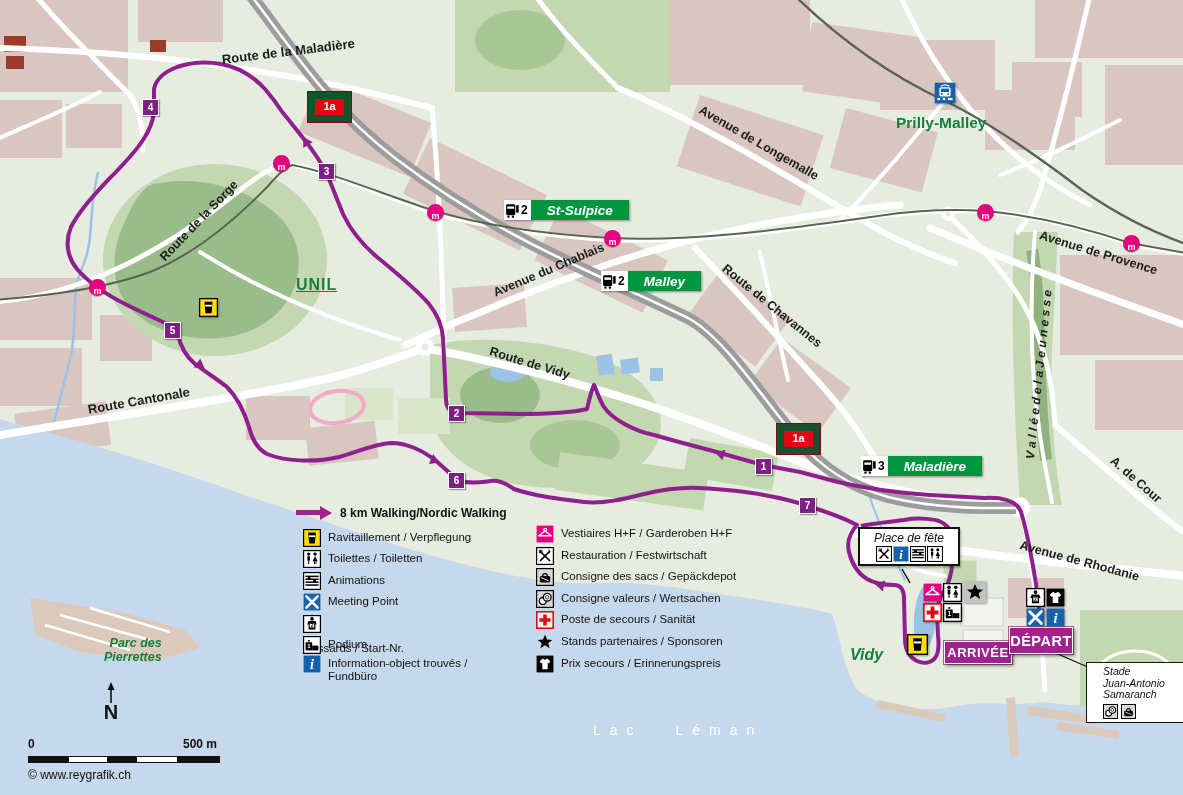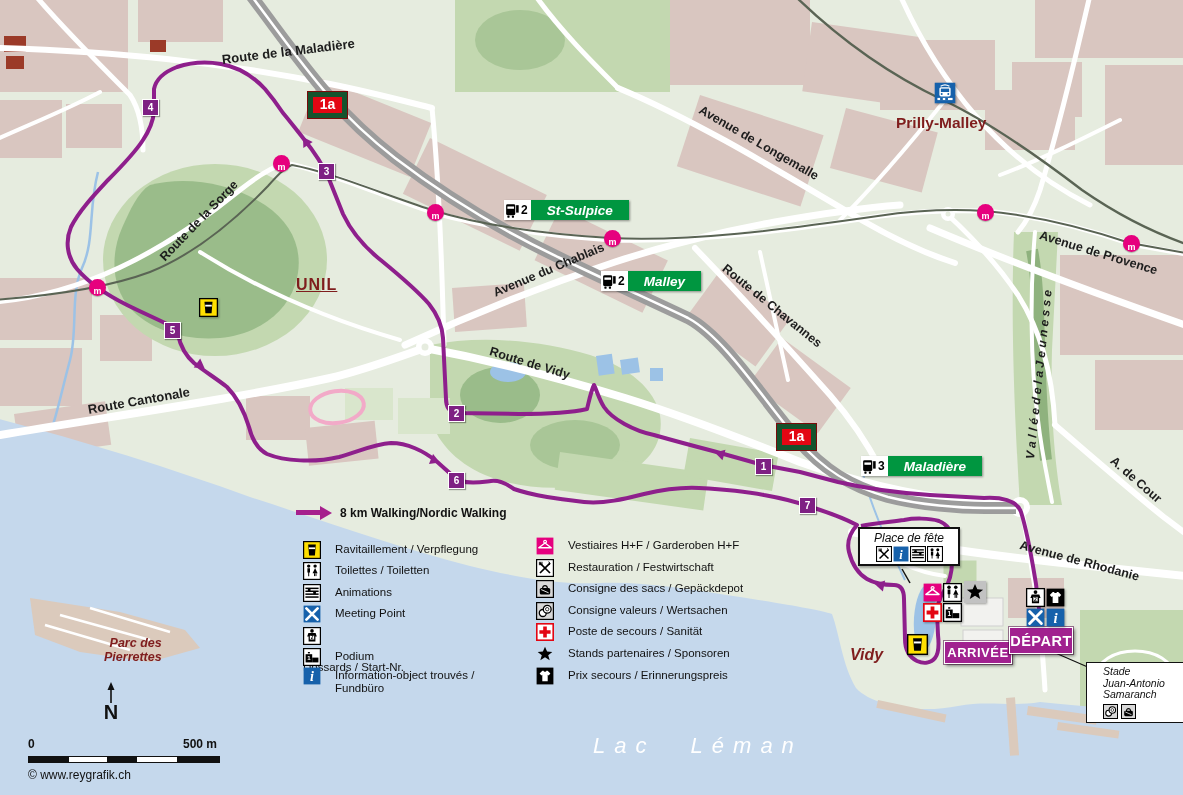--- a/index.html
+++ b/index.html
@@ -2,62 +2,62 @@
 <html><head>
 <meta charset="utf-8">
 <style>
   html,body{margin:0;padding:0;background:#888;}
   #map{position:relative;width:1183px;height:795px;overflow:hidden;background:#e6ecdf;
        font-family:"Liberation Sans",sans-serif;}
   #geo{position:absolute;left:0;top:0;}
   .abs{position:absolute;}
   .street{position:absolute;transform-origin:0 50%;white-space:nowrap;color:#1d1d1d;
           font-weight:bold;}
-  .place{position:absolute;white-space:pre-line;color:#7f1d1d;}
+  .place{position:absolute;white-space:pre-line;color:#15803d;}
   .km{position:absolute;width:15px;height:15px;background:#7e2083;border:1px solid #fff;
       color:#fff;font-size:10px;font-weight:bold;line-height:15px;text-align:center;
       box-shadow:1px 1px 1px rgba(0,0,0,.35);}
   .mst{position:absolute;width:17px;height:17px;border-radius:50%;background:#e6007e;
        color:#fff;font-size:9px;font-weight:bold;display:flex;align-items:flex-end;
        justify-content:center;line-height:10px;box-shadow:0 1px 1px rgba(0,0,0,.25);}
-  .b1a{position:absolute;width:29px;height:16px;background:#e30613;border:5px solid #14532d;
-       outline:1px solid #7a0a0a;color:#fff;font-size:14px;font-weight:bold;line-height:15px;
+  .b1a{position:absolute;width:29px;height:16px;background:#e30613;border:7px solid #14532d;
+       outline:1px solid #7a0a0a;color:#fff;font-size:11px;font-weight:bold;line-height:15px;
        text-align:center;}
   .tstop{position:absolute;display:flex;height:20px;filter:drop-shadow(1px 1.5px 1px rgba(0,0,0,.4));}
   .tstop .ibox{background:#fff;display:flex;align-items:center;padding:0 3px 0 1px;gap:1px;}
   .tstop .ibox b{font-size:12px;color:#000;}
   .tstop .gbox{background:#009640;color:#fff;font-style:italic;font-weight:bold;font-size:13.5px;
        padding:0 16px;display:flex;align-items:center;white-space:nowrap;}
   .banner{position:absolute;background:#a1218f;color:#fff;font-weight:bold;text-align:center;
        border:1px solid #fff;box-shadow:2px 2px 3px rgba(0,0,0,.45),0 0 0 1px rgba(80,10,70,.55);
        display:flex;align-items:center;justify-content:center;letter-spacing:.5px;}
   .fbox{position:absolute;background:#fff;border:2px solid #111;display:flex;flex-direction:column;
        align-items:center;padding:2px 3px;box-shadow:1px 2px 2px rgba(0,0,0,.3);}
   .fbox .flabel{font-style:italic;font-size:12px;color:#111;line-height:14px;}
   .fbox .frow{display:flex;gap:1px;margin-top:1px;}
   .sbox{position:absolute;background:#fff;border:1.5px solid #111;font-style:italic;font-size:10.5px;
        line-height:11.5px;color:#111;padding:3px 16px;}
   .sbox .srow{display:flex;gap:3px;margin-top:3px;}
   .cluster{position:absolute;display:grid;grid-template-columns:repeat(2,19px);gap:1px;
        filter:drop-shadow(1px 1.5px 1px rgba(0,0,0,.35));}
   .icell{width:19px;height:19px;display:flex;}
   .single{position:absolute;filter:drop-shadow(1px 1.5px 1px rgba(0,0,0,.35));display:flex;}
-  .lgrow{position:absolute;display:flex;align-items:flex-start;gap:14px;margin-top:12px;}
+  .lgrow{position:absolute;display:flex;align-items:flex-start;gap:7px;}
   .lgrow .lglabel{font-size:11.5px;color:#111;line-height:12.5px;white-space:pre-line;padding-top:2px;}
   .lg-arrow-bar{position:absolute;left:0;top:4px;width:24px;height:5px;background:#a6208d;}
   .lg-arrow-tri{position:absolute;left:24px;top:0;width:0;height:0;border-left:12px solid #a6208d;
        border-top:7px solid transparent;border-bottom:7px solid transparent;}
   #scalebar{position:absolute;left:28px;top:756px;width:190px;height:5px;border:1px solid #111;
        display:flex;}
   #scalebar span{height:100%;}
   .scltxt{position:absolute;font-size:12px;font-weight:bold;color:#111;}
   #northwrap{position:absolute;left:96px;top:682px;width:30px;text-align:center;color:#111;}
   #northwrap .nletter{font-size:20px;font-weight:800;line-height:16px;}
-  .lake-label{position:absolute;color:#fff;font-style:italic;font-size:22px;letter-spacing:9px;
-       word-spacing:20px;margin-top:11px;}
+  .lake-label{position:absolute;color:#fff;font-size:14px;letter-spacing:9px;
+       word-spacing:20px;}
   svg{display:block;}
 </style>
 </head>
 <body>
 
 <div id="map">
 
   <svg id="geo" width="1183" height="795" viewBox="0 0 1183 795">
     <rect x="0" y="0" width="1183" height="795" fill="#e6ecdf"></rect>
 

